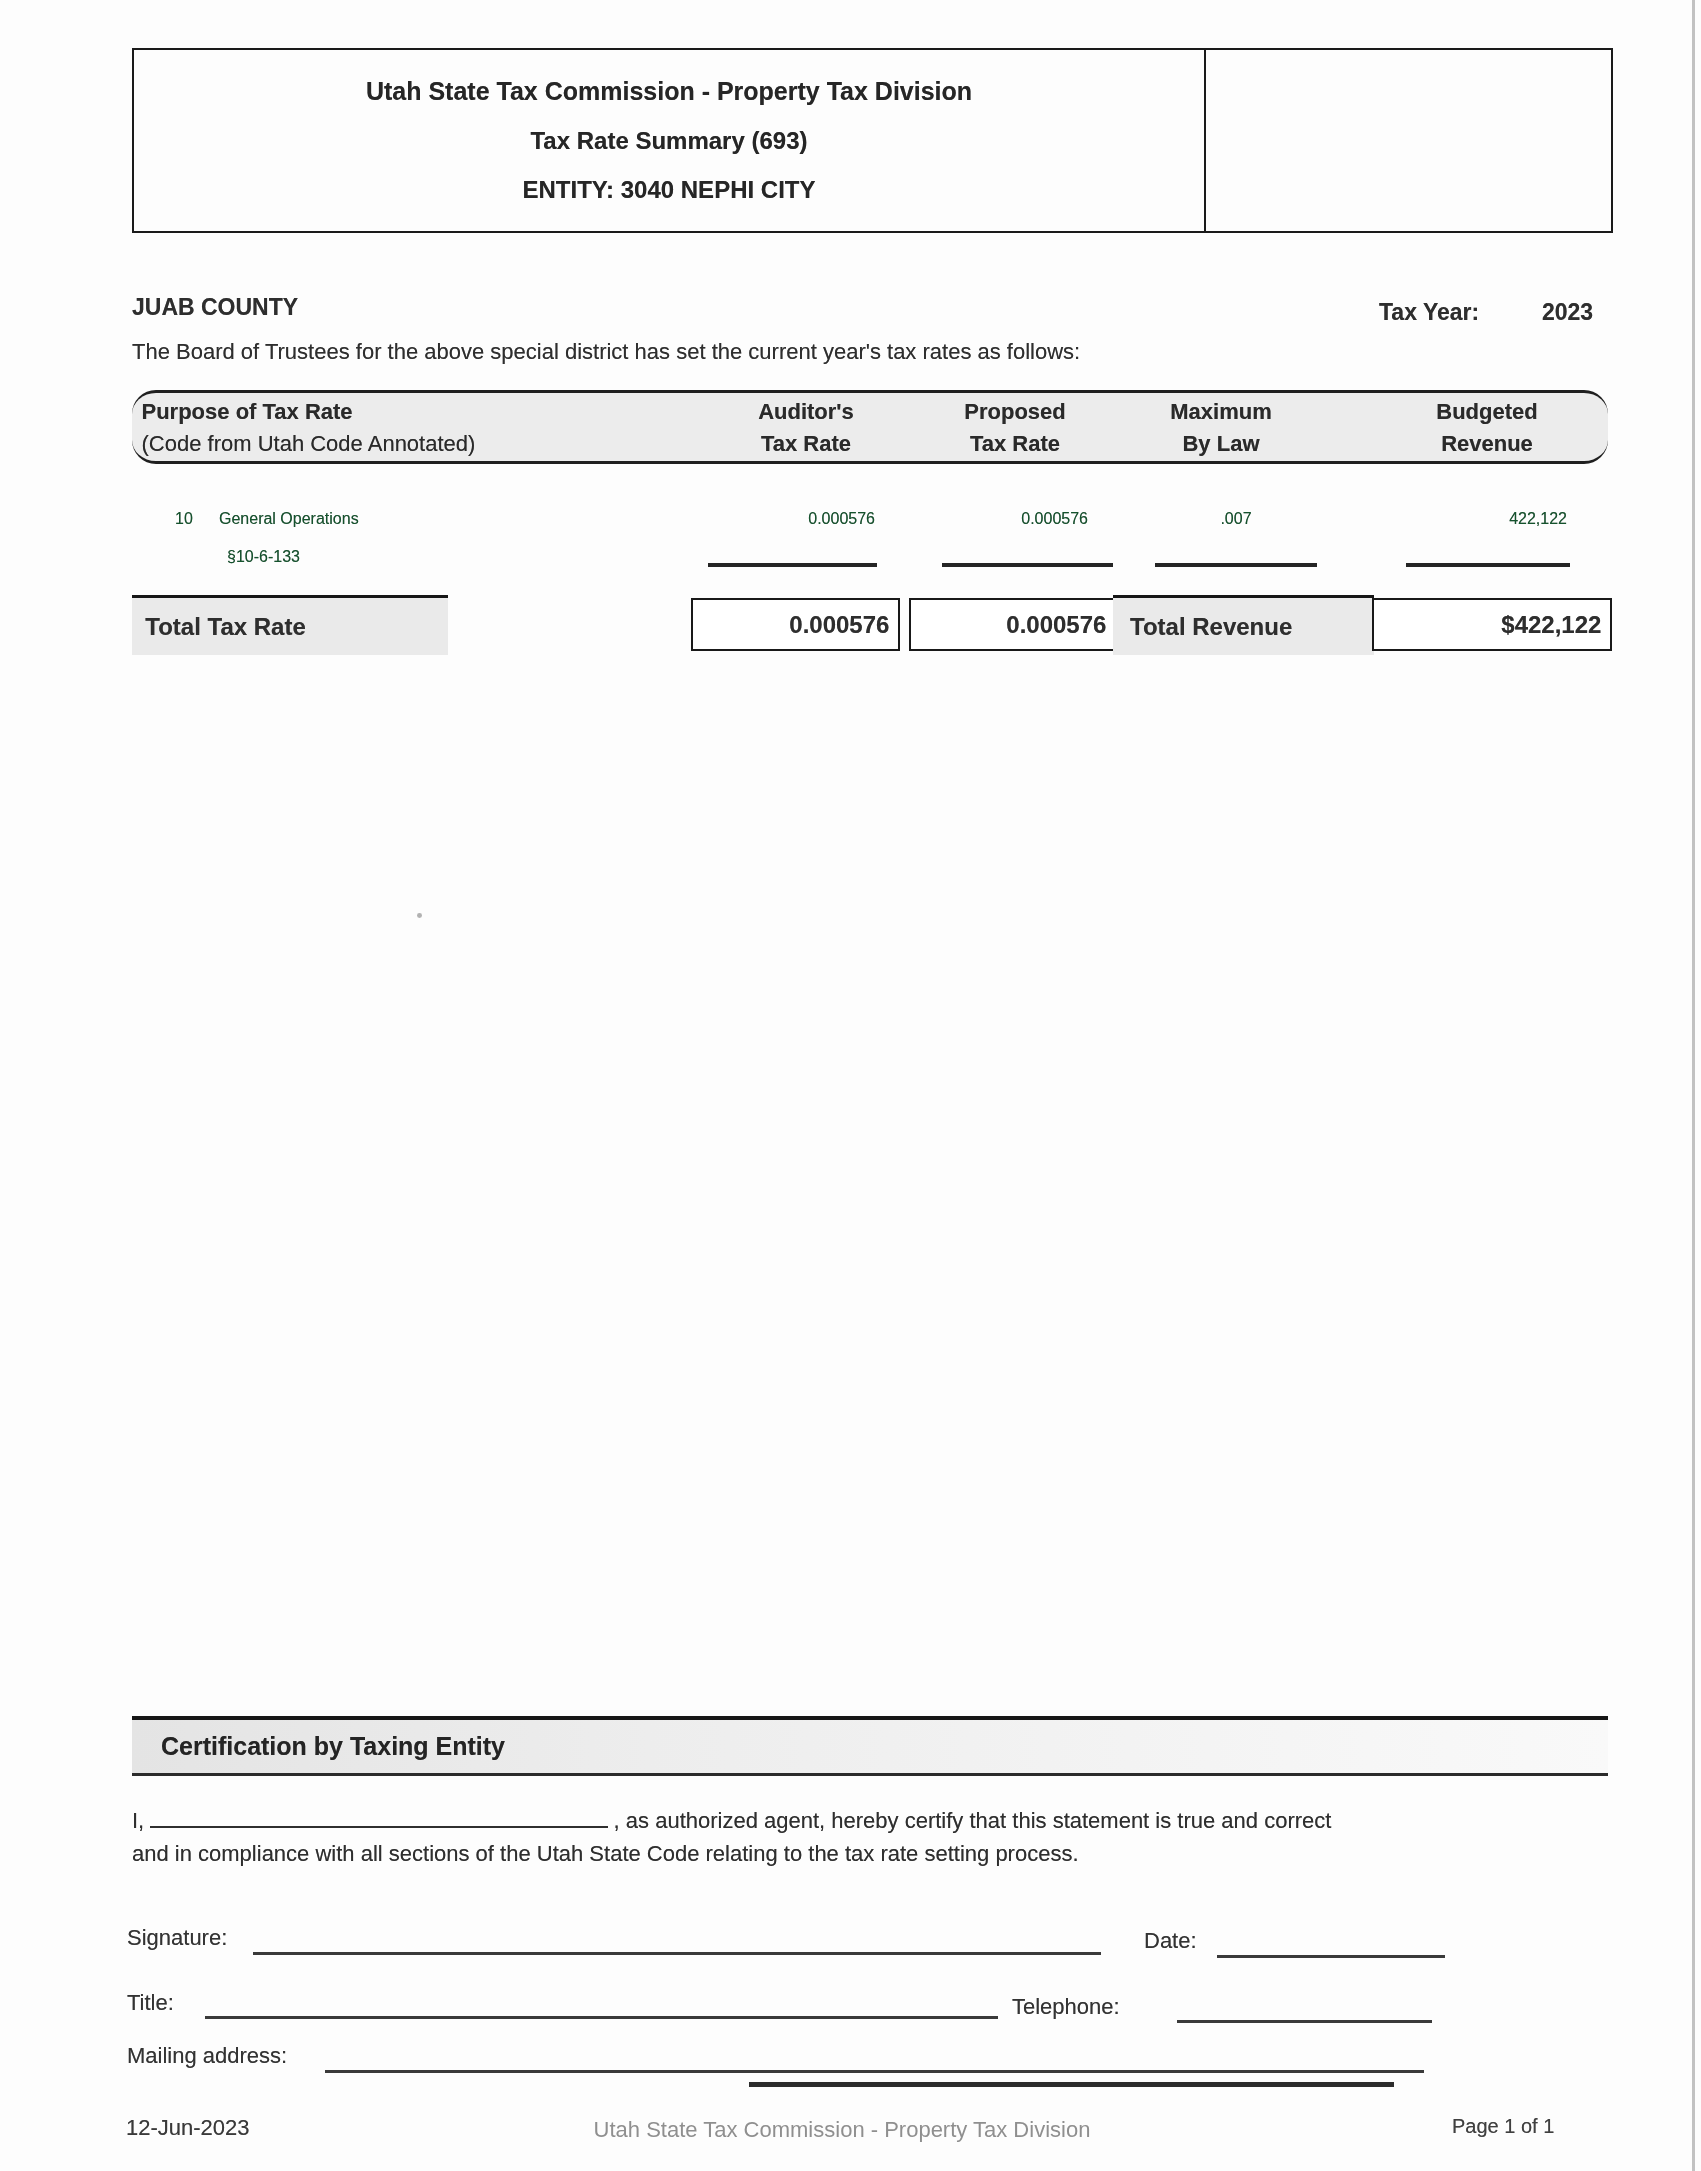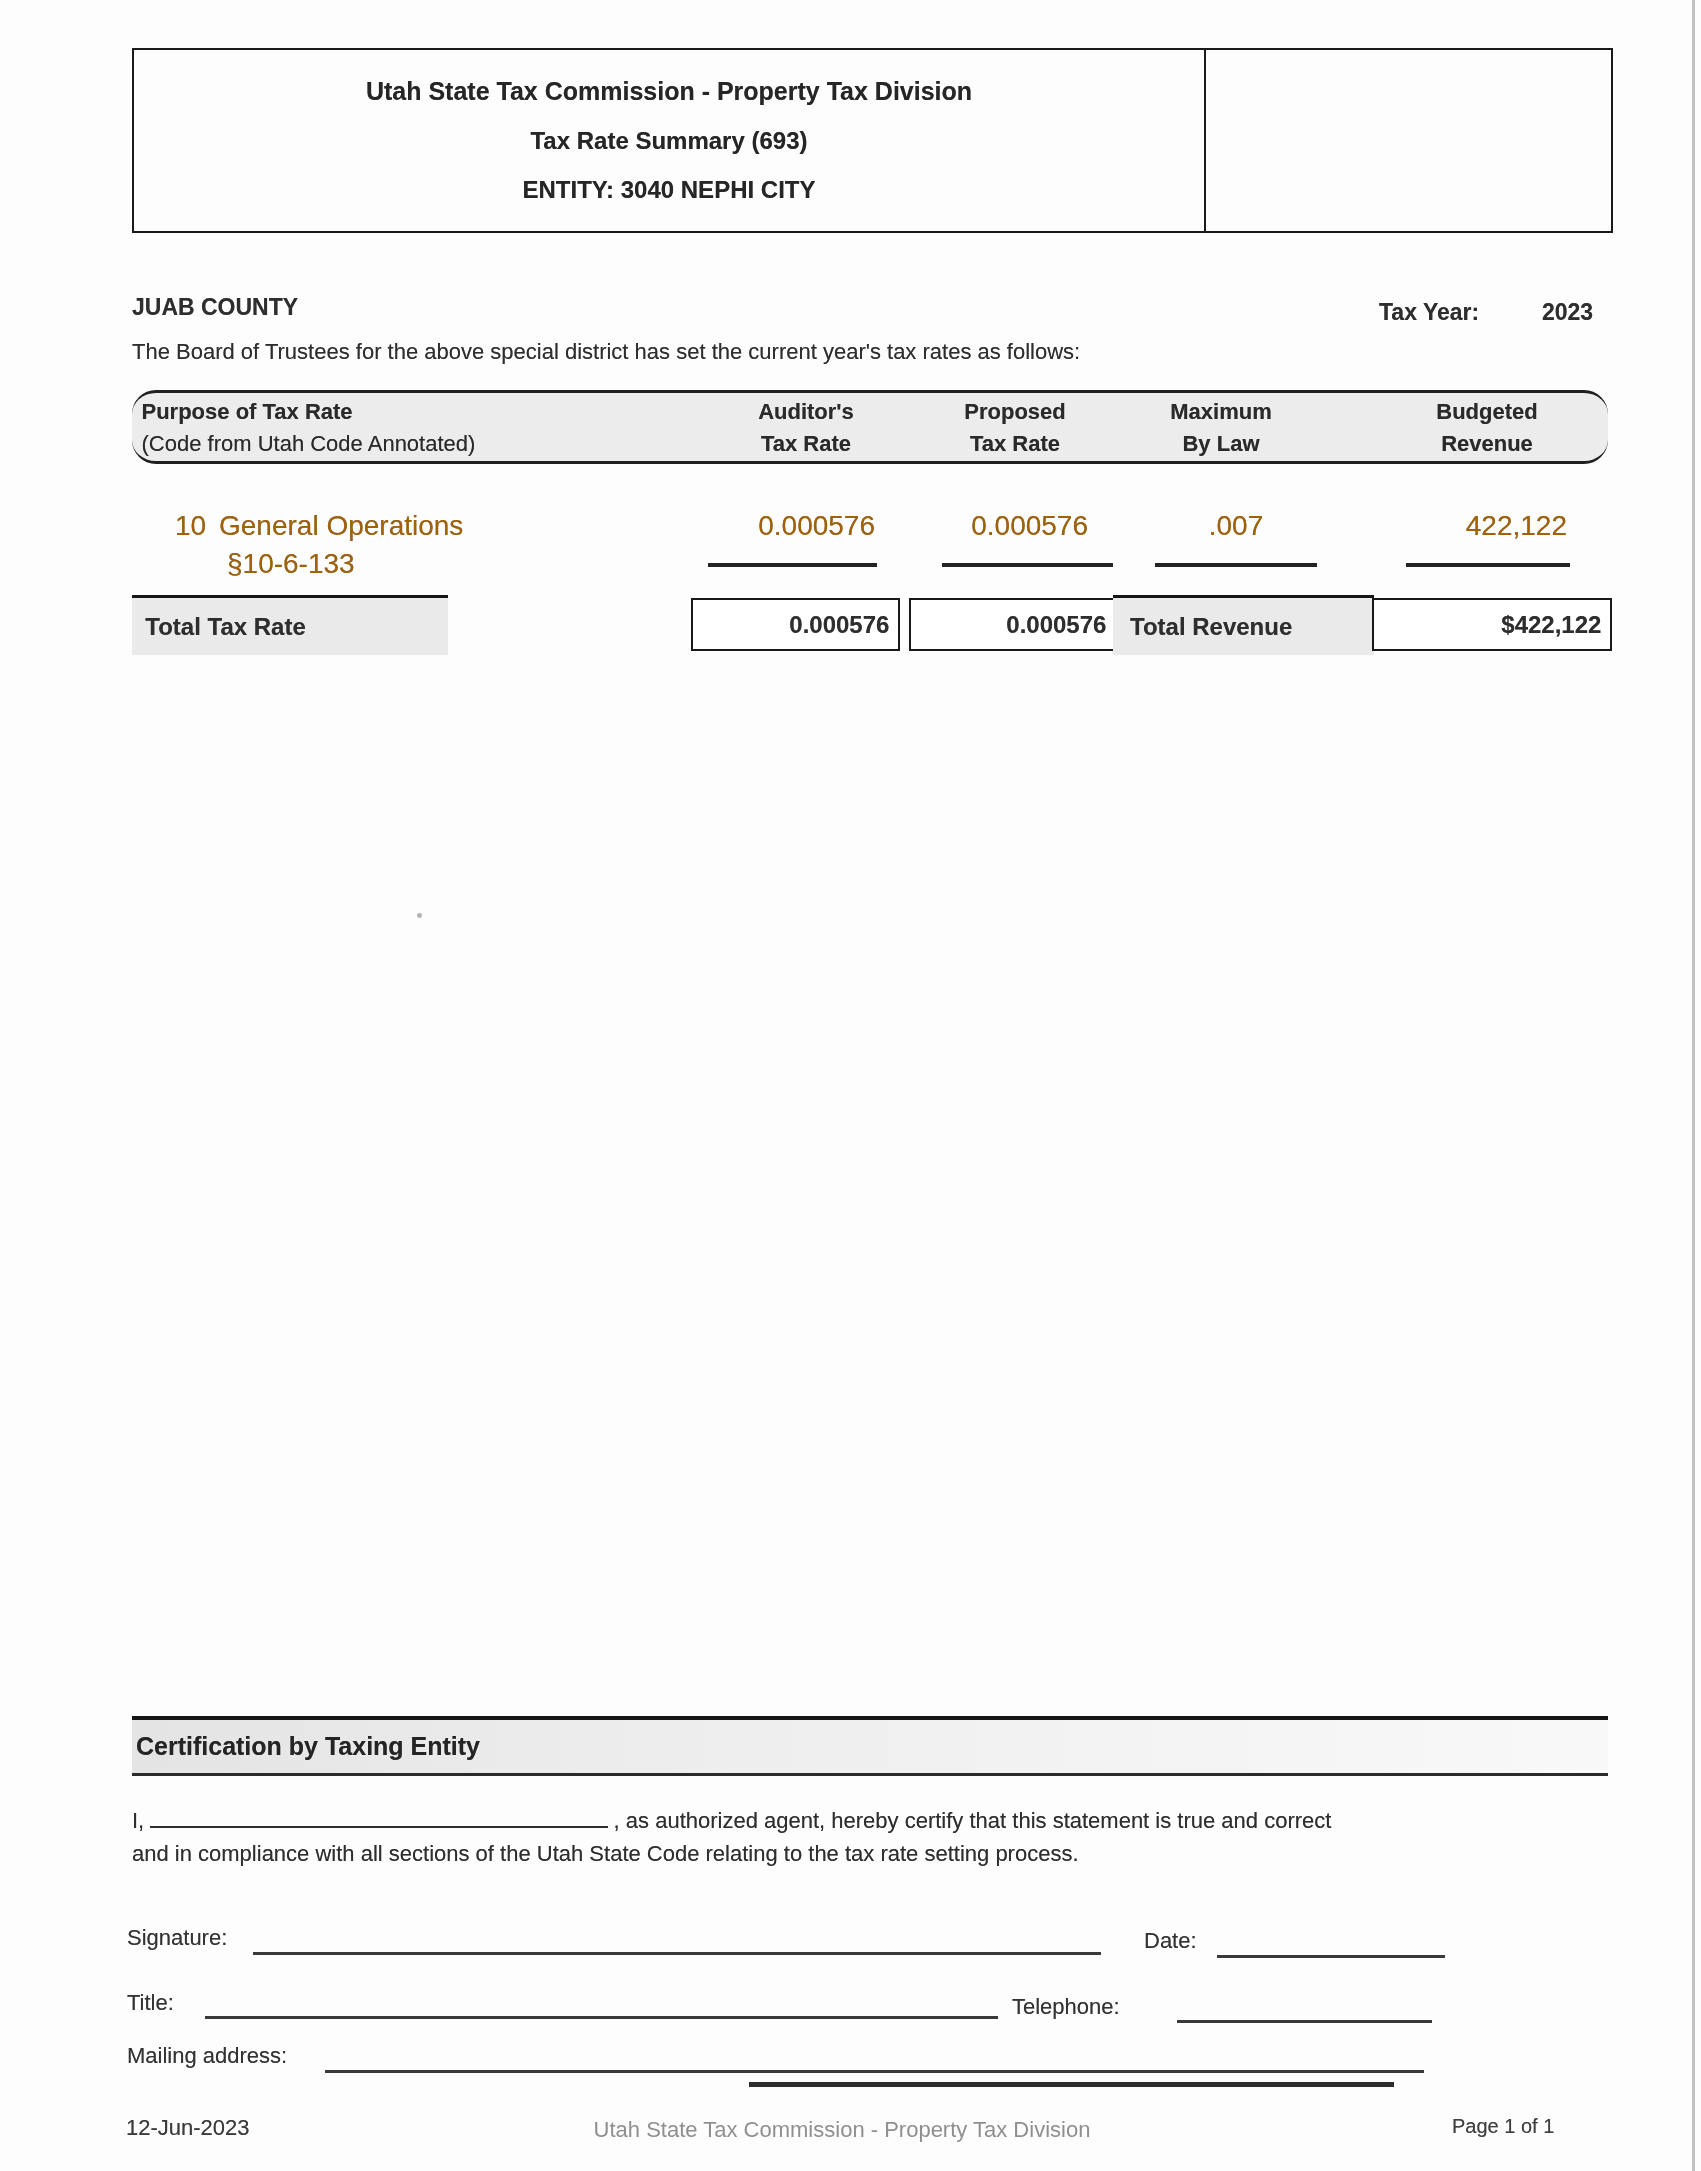--- a/index.html
+++ b/index.html
@@ -42,21 +42,21 @@
   
   .thead-band{
     left:132px;top:390px;width:1476px;height:68px;
     background:#ececec;
     border-top:3.8px solid #1f1f1f;border-bottom:3.8px solid #1f1f1f;border-radius:24px;
   }
   .th{position:absolute;font-size:22px;font-weight:bold;color:#2a2a2a;}
   .th.l2{font-weight:normal;}
   .th-center{width:190px;text-align:center;}
 
-  .td{position:absolute;font-size:28px;color:#a16207;}
+  .td{position:absolute;font-size:16px;color:#14532d;}
   .td-num{width:190px;}
   .r{text-align:right;} .c{text-align:center;}
 
   .uline{position:absolute;height:3.8px;background:#252525;}
 
   
   .total-label-band{
     left:132px;top:595px;width:316px;height:57px;
     background:#eaeaea;border-top:3.8px solid #161616;
     display:flex;align-items:center;
@@ -76,21 +76,21 @@
 
   .speck{position:absolute;background:#8a8a8a;border-radius:50%;opacity:.65;}
 
   
   .cert-banner{
     left:132px;top:1716px;width:1476px;height:53px;
     background:linear-gradient(90deg,#e4e4e4 0%,#ededed 35%,#f9f9f9 100%);
     border-top:4.8px solid #161616;border-bottom:3.8px solid #2b2b2b;
     display:flex;align-items:center;
   }
-  .cert-banner span{font-size:25px;font-weight:bold;color:#242424;padding-left:4px;}
+  .cert-banner span{font-size:25px;font-weight:bold;color:#242424;padding-left:29px;}
   .cert-line1{left:132px;top:1803px;font-size:22px;display:flex;align-items:baseline;white-space:nowrap;}
   .fill{display:inline-block;border-bottom:2.9px solid #2f2f2f;height:23px;}
   .fill-name{width:458px;margin:0 5.7px;}
   .cert-line2{left:132px;top:1841px;font-size:22px;}
 
   .lab{font-size:22px;color:#333;}
   .line{position:absolute;height:2.9px;background:#3a3a3a;}
 
   .artifact-line{left:749px;top:2082px;width:645px;height:4.8px;background:#2c2c2c;}
 

